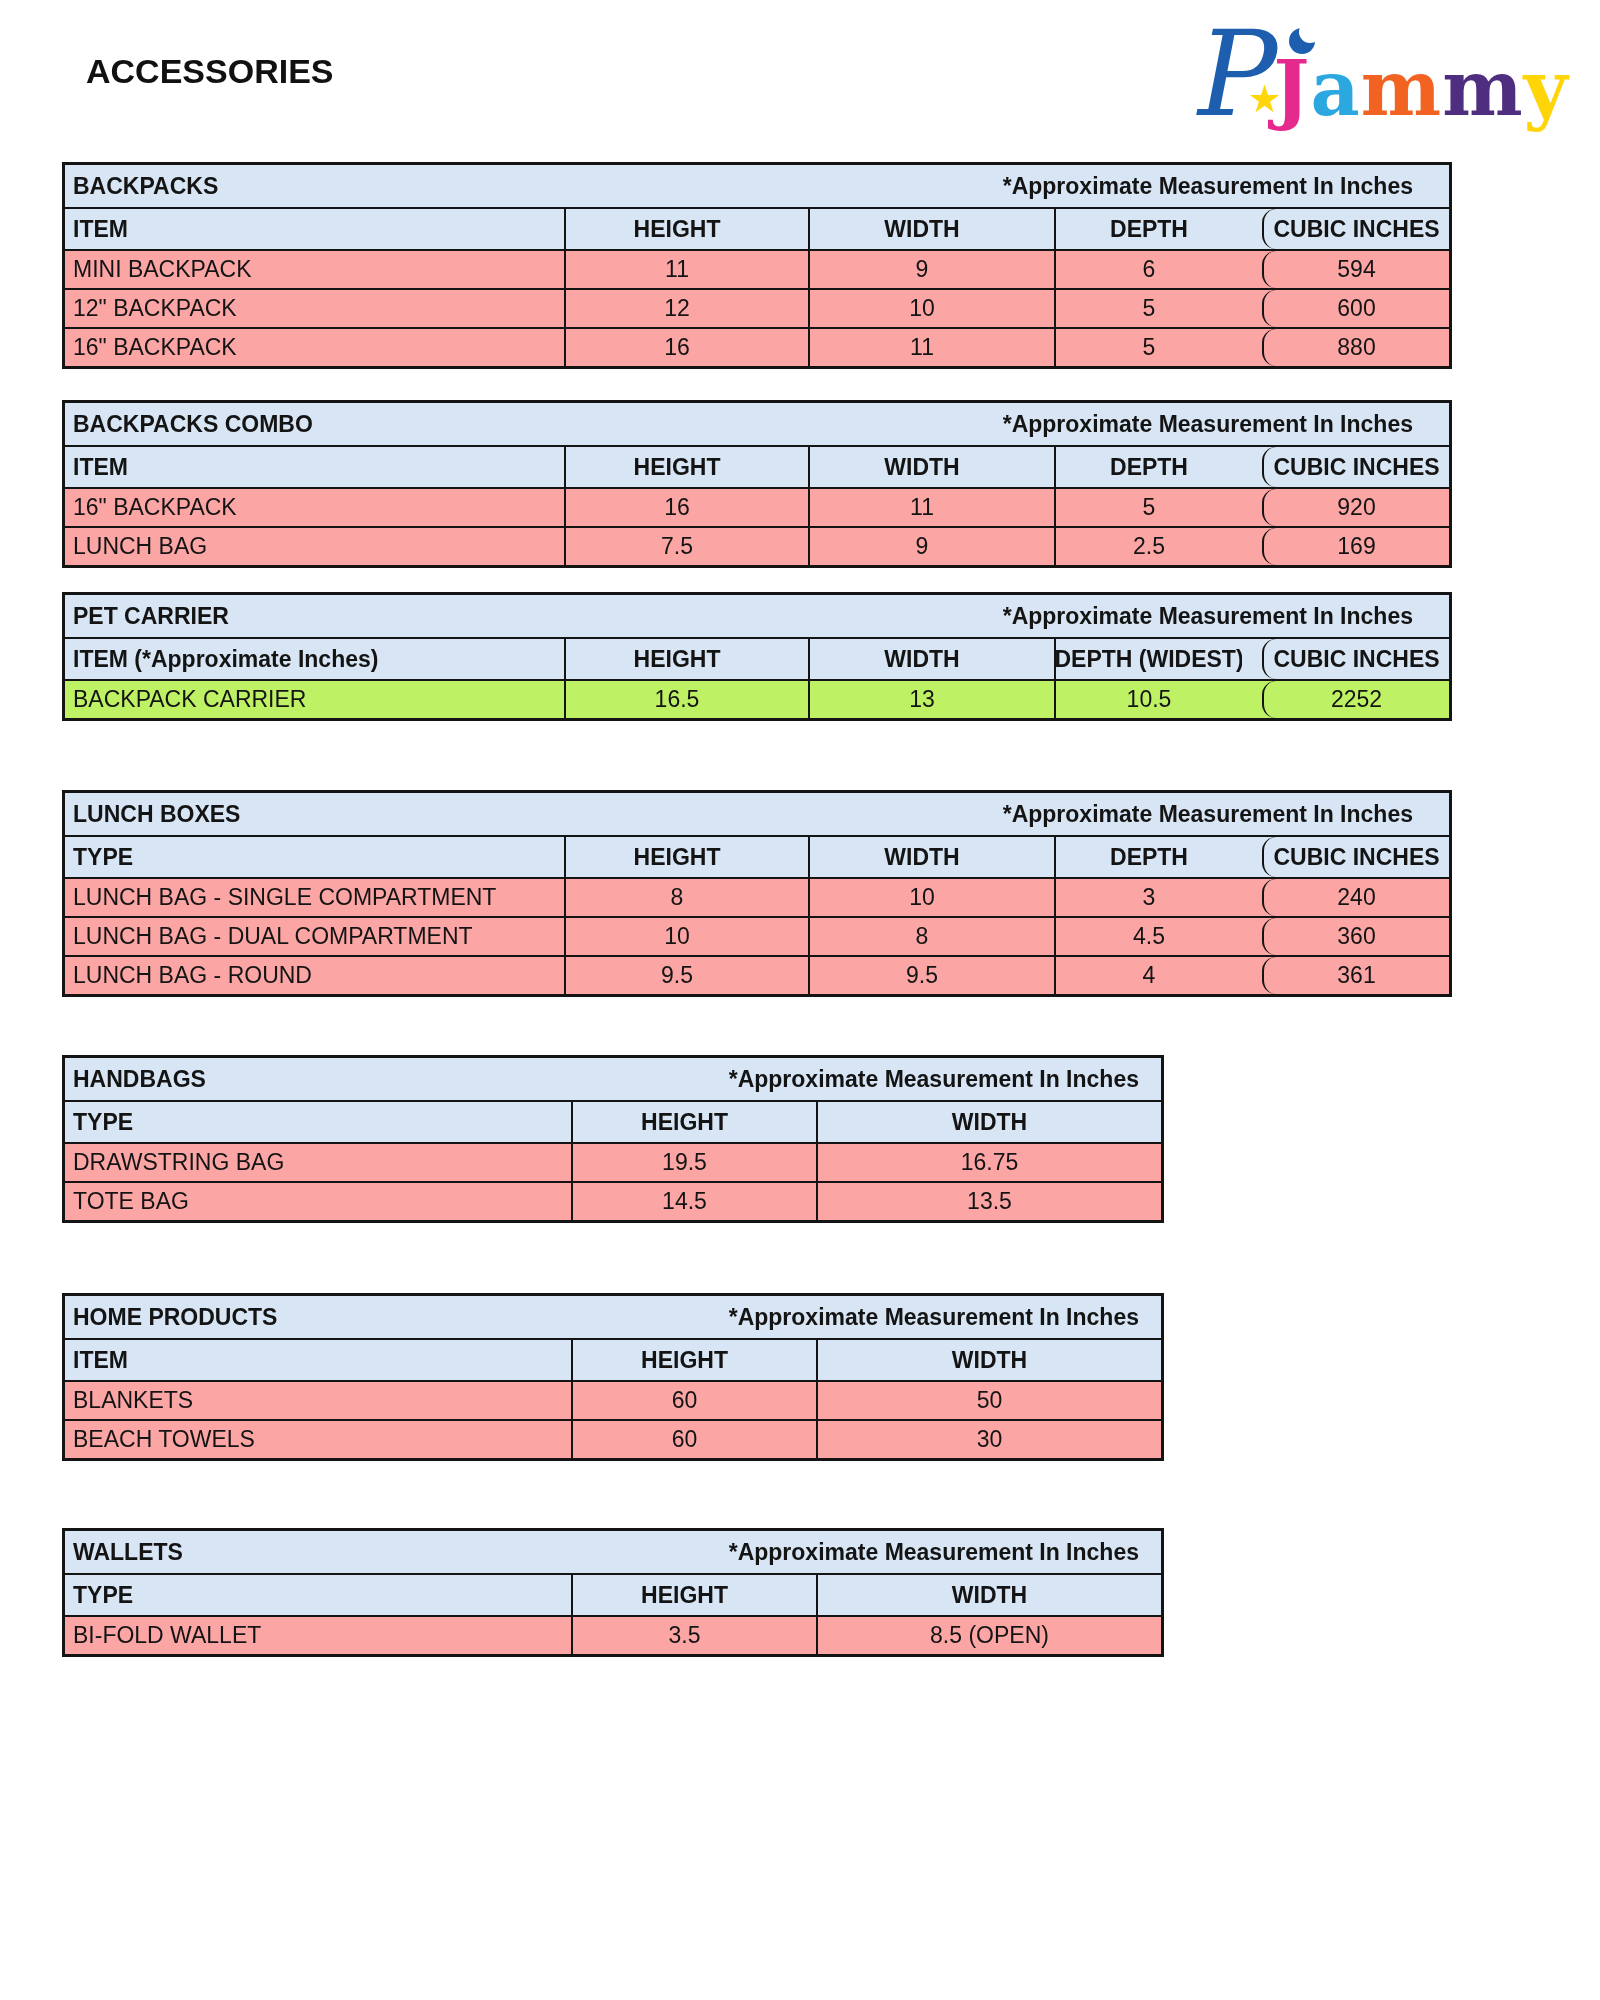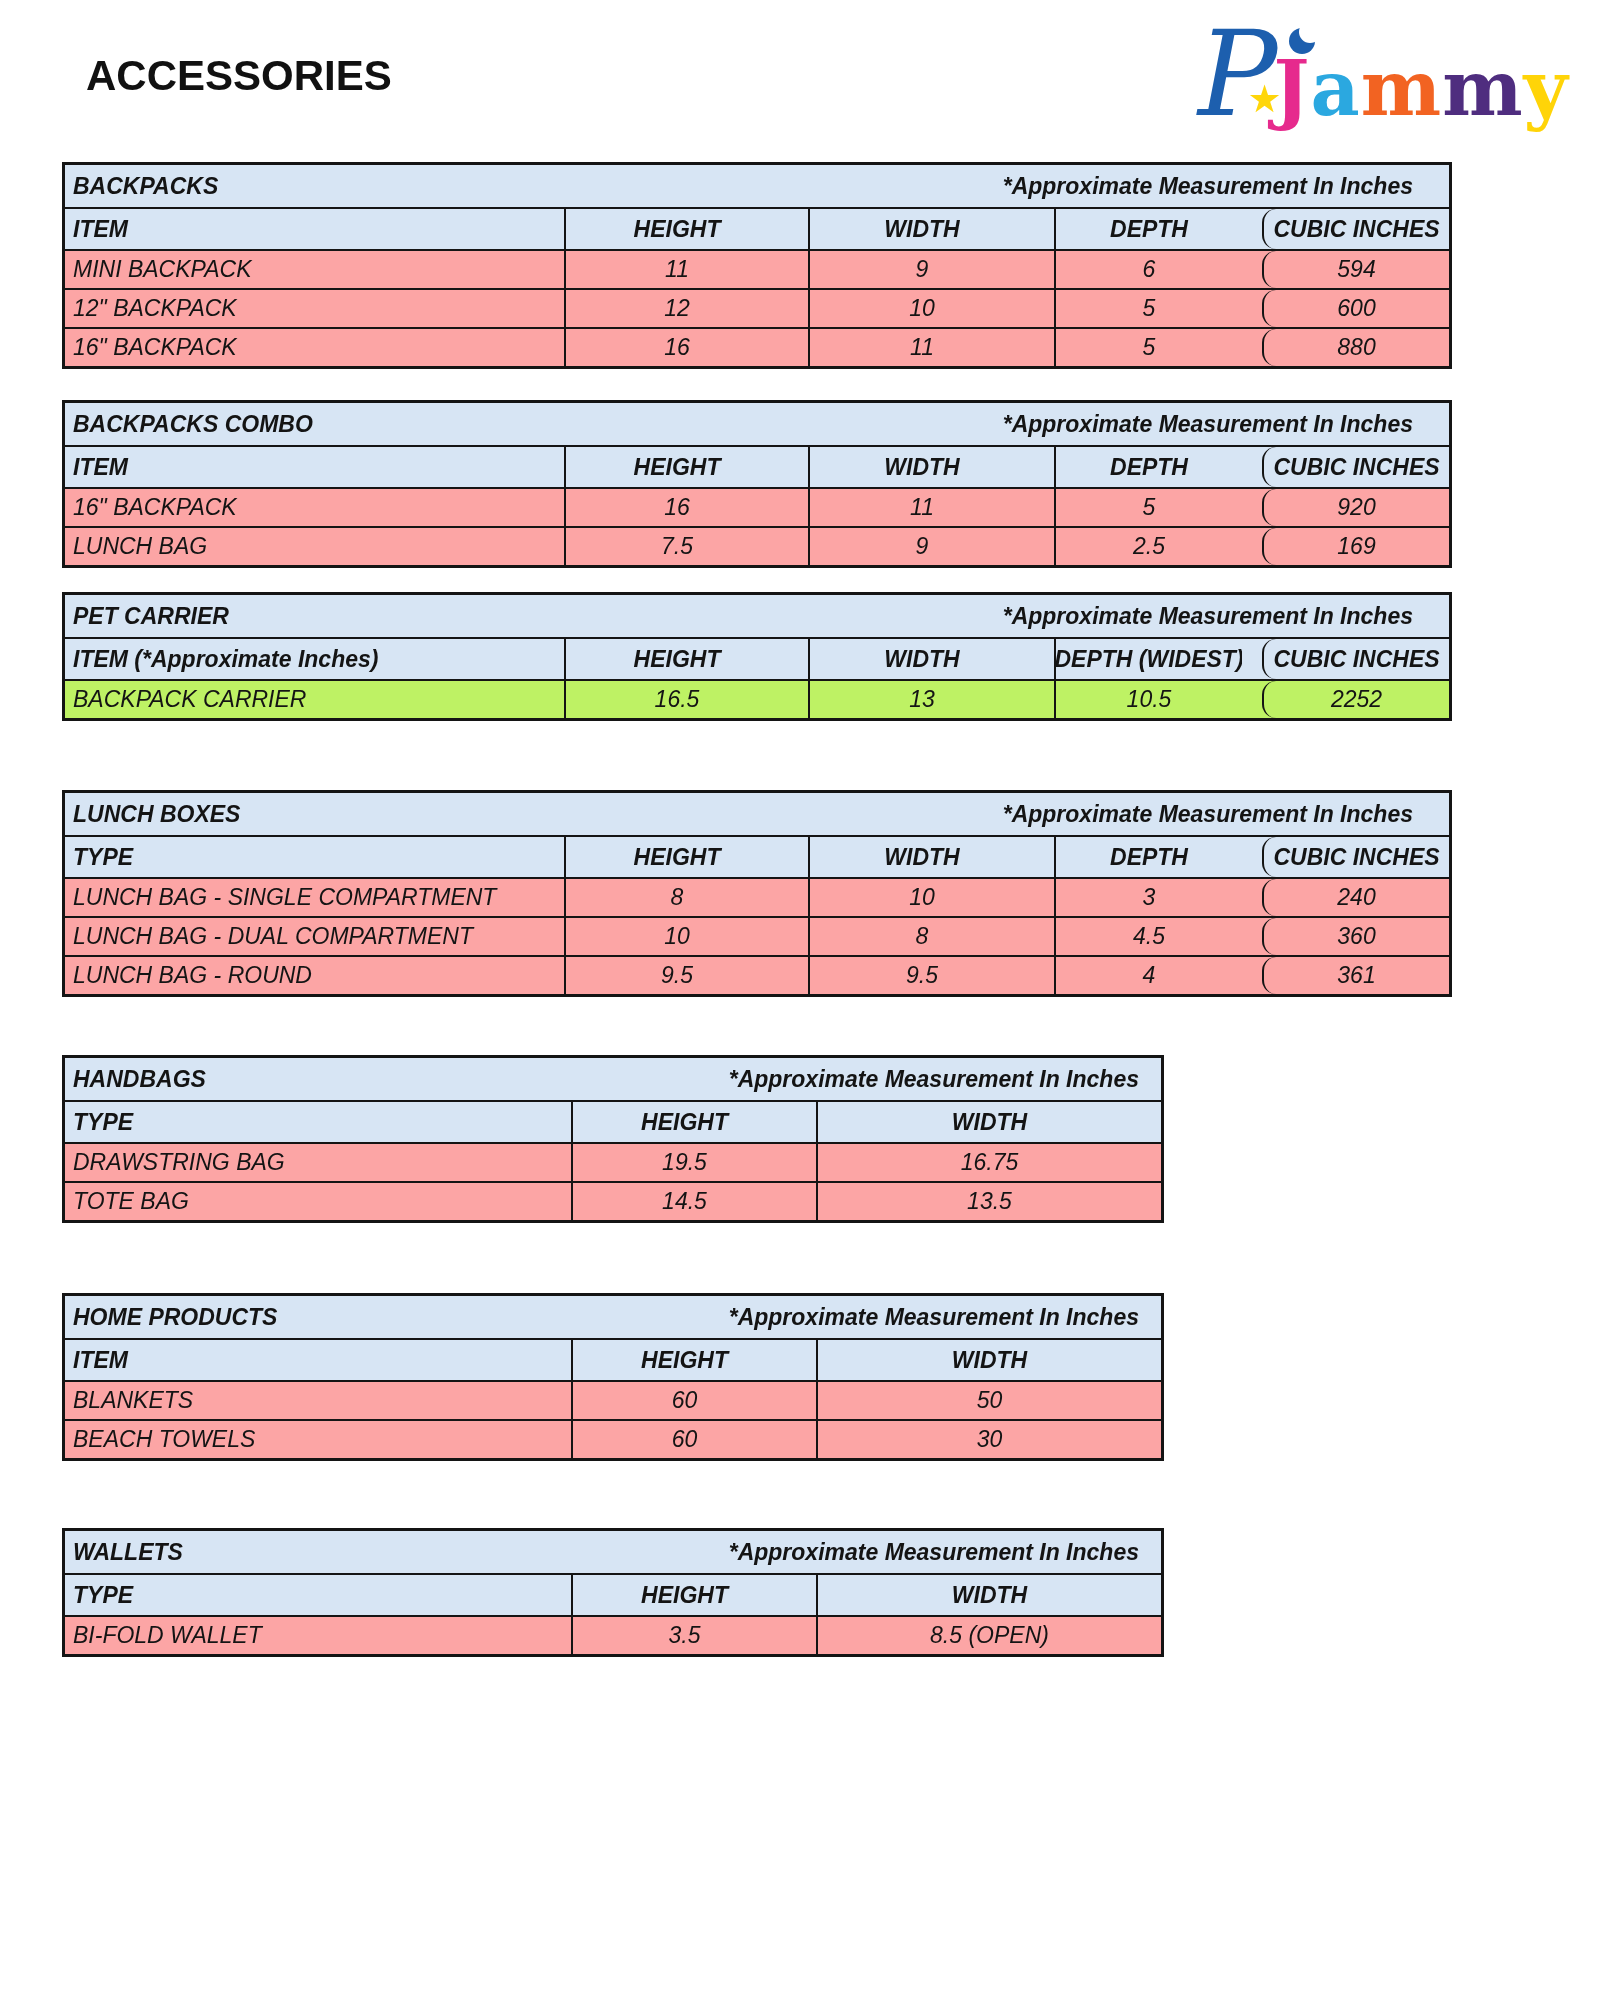--- a/index.html
+++ b/index.html
@@ -1,39 +1,39 @@
 <!DOCTYPE html>
 <html><head>
 <meta charset="utf-8">
 <style>
   html,body{margin:0;padding:0;background:#ffffff;}
   body{width:1600px;height:2000px;position:relative;font-family:"Liberation Sans",sans-serif;color:#141414;overflow:hidden;}
 
   
-  .page-title{position:absolute;left:86px;top:52px;font-size:42px;font-weight:bold;letter-spacing:0;color:#111;}
+  .page-title{position:absolute;left:86px;top:52px;font-size:34px;font-weight:bold;letter-spacing:0;color:#111;}
 
   
   .logo{position:absolute;left:1198px;top:16px;display:flex;align-items:flex-end;height:104px;}
   .logo .p-glyph{font-family:"DejaVu Serif",serif;font-style:italic;font-weight:400;font-size:118px;line-height:.78;color:#1d5fae;}
   .logo .star{font-size:38px;line-height:1;color:#ffd60a;margin:0 -8px 2px -30px;z-index:2;text-shadow:0 0 2px #fff;}
   .logo .word{display:flex;align-items:flex-end;font-family:"DejaVu Serif",serif;font-weight:bold;font-size:76px;line-height:.82;letter-spacing:1px;}
   .logo .word span{display:inline-block;}
   .l-j{color:#e62a8d;position:relative;}
   .l-a{color:#2ba8e0;}
   .l-m1{color:#f26322;}
   .l-m2{color:#4f2d7f;}
   .l-y{color:#ffd408;}
   .moon{position:absolute;top:-30px;left:16px;width:26px;height:26px;border-radius:50%;background:#1d5fae;}
   .moon::after{content:"";position:absolute;top:-7px;left:10px;width:22px;height:22px;border-radius:50%;background:#fff;}
 
   
   .tbl{position:absolute;left:62px;border:3px solid #141414;box-sizing:border-box;background:#fff;}
   .tbl.wide{width:1390px;}
   .tbl.narrow{width:1102px;}
-  .row{display:flex;box-sizing:border-box;align-items:stretch;font-style:italic;}
+  .row{display:flex;box-sizing:border-box;align-items:stretch;}
   .row + .row{border-top:2px solid #141414;gap:20px;}
   .cell{box-sizing:border-box;display:flex;align-items:center;overflow:hidden;white-space:nowrap;font-size:23px;}
   .title-row,.header-row{background:#d7e5f4;height:42px;}
   .data-row{background:#fca5a5;height:39px;}
   .tbl.white-rows .data-row{background:#bef264;}
 
   .t-title{flex:1;padding-left:8px;font-weight:bold;}
   .t-note{font-weight:bold;justify-content:flex-end;padding-right:36px;}
   .narrow .t-note{padding-right:22px;}
 

